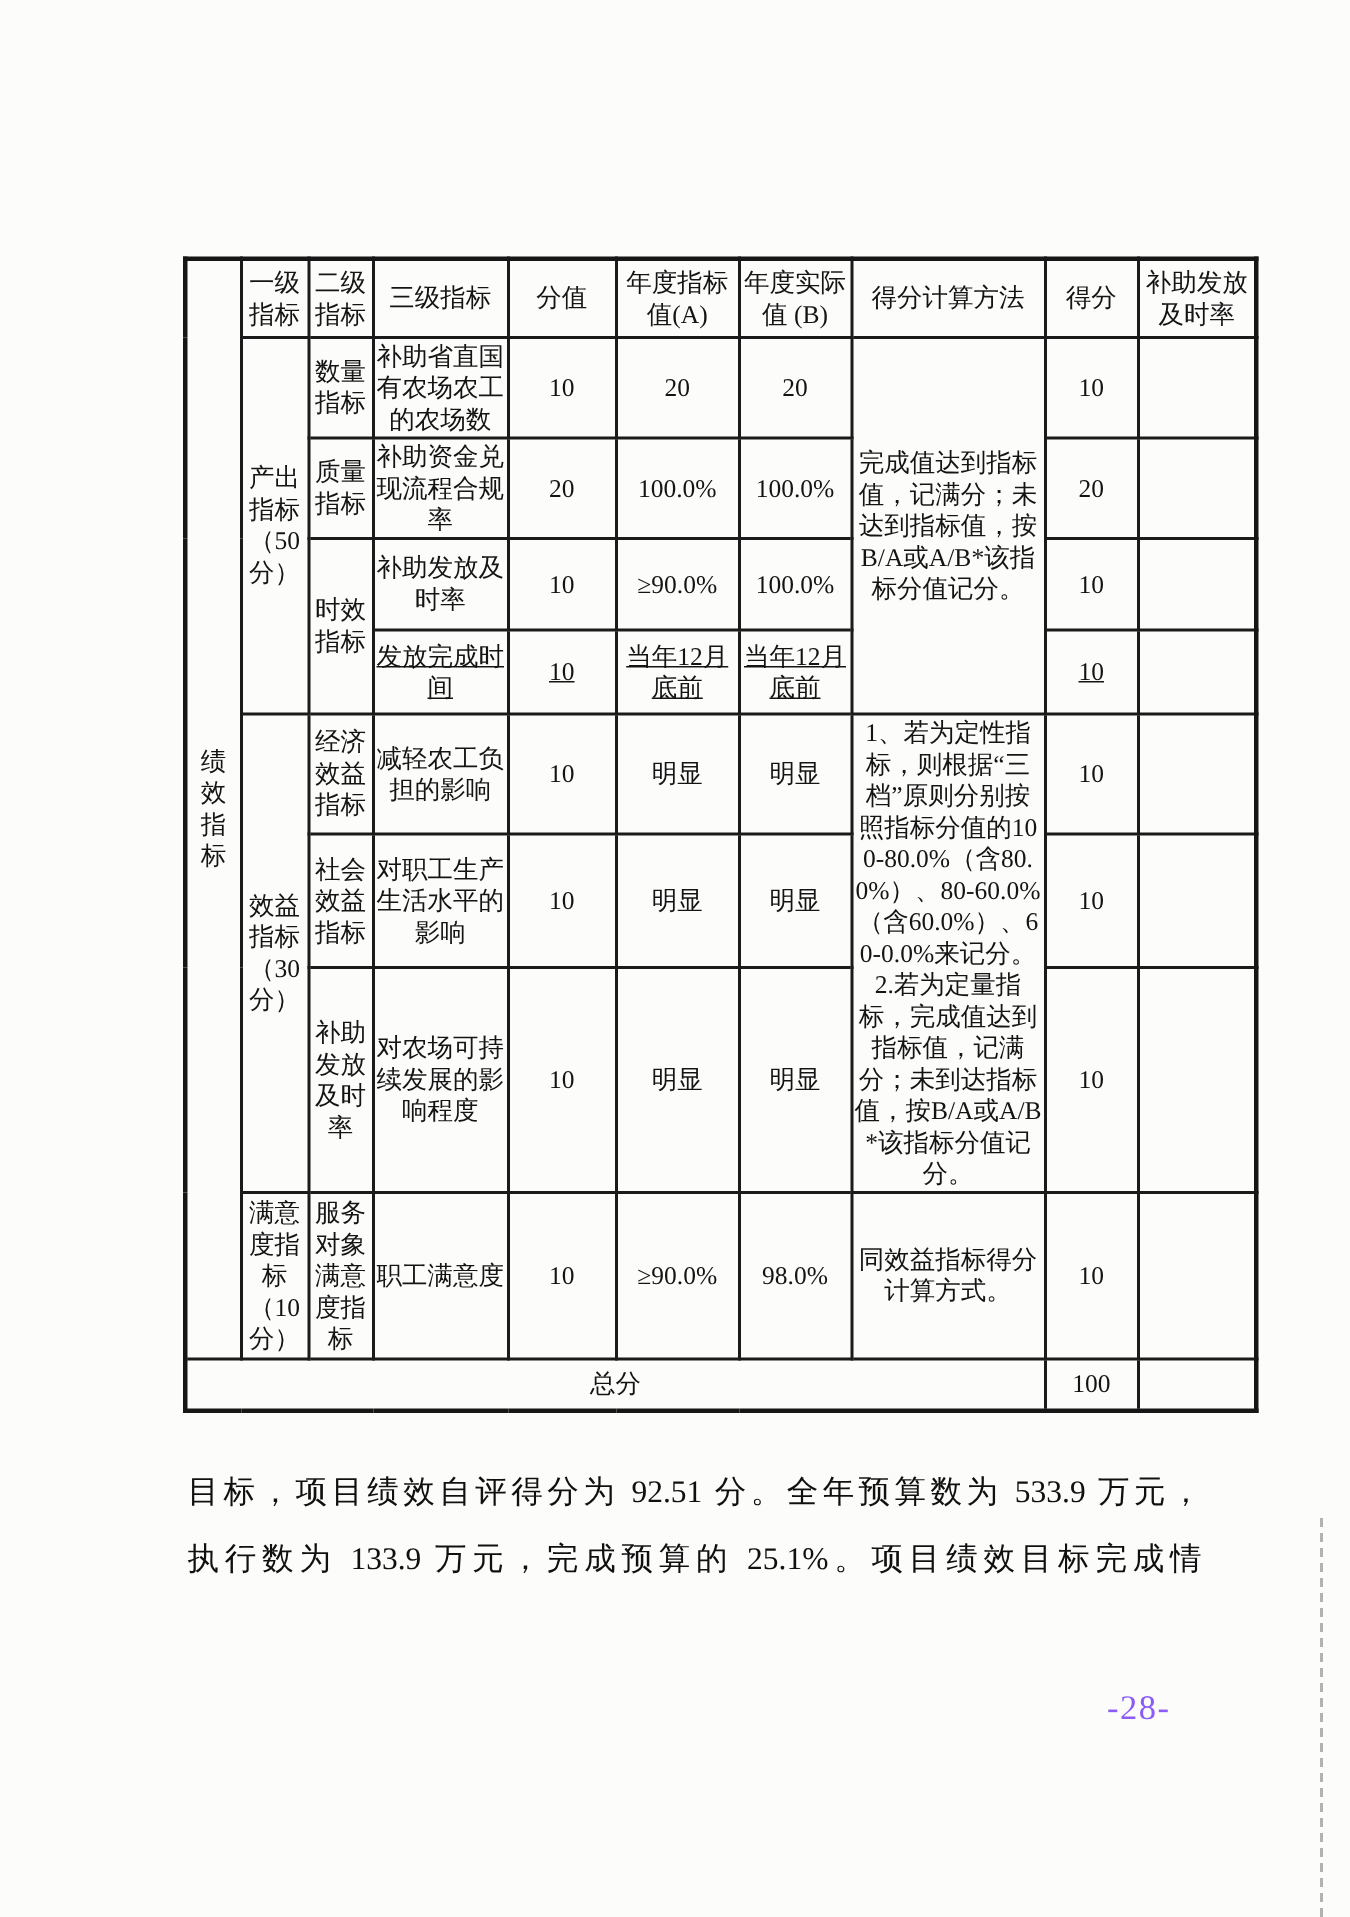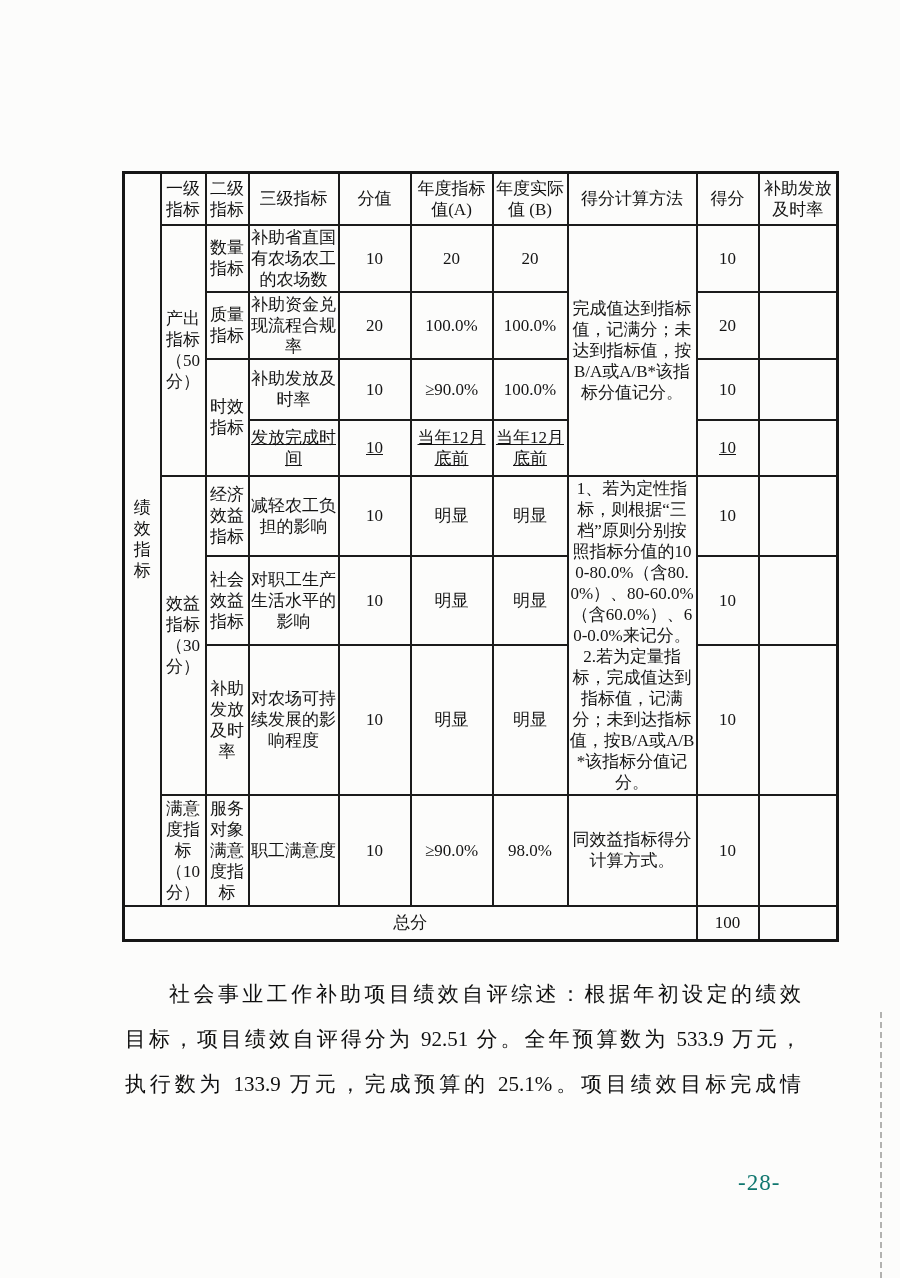--- a/index.html
+++ b/index.html
@@ -67,22 +67,21 @@
     white-space: nowrap;
   }
   .s-line.indent { padding-left: 44px; }
   
   .page-num {
     position: absolute;
     left: 738px;
     top: 1126px;
     font-size: 23px;
     letter-spacing: 1px;
-    color: #0f766e;
-    margin-top: 44px;
+    color: #8b5cf6;
   }
   
   .dashed-edge {
     position: absolute;
     left: 880px;
     top: 1012px;
     height: 266px;
     width: 0;
     border-left: 2px dashed #9a9a98;
     opacity: 0.75;
@@ -201,21 +200,20 @@
       <tr class="r9">
         <td colspan="8">总分</td>
         <td>100</td>
         <td></td>
       </tr>
     </tbody>
       </table>
   </div>
 
   <div class="summary">
-    <div class="s-line indent">社会事业工作补助项目绩效自评综述：根据年初设定的绩效</div>
     <div class="s-line">目标，项目绩效自评得分为 92.51 分。全年预算数为 533.9 万元，</div>
     <div class="s-line">执行数为 133.9 万元，完成预算的 25.1%。项目绩效目标完成情</div>
   </div>
 
   <div class="page-num">-28-</div>
 
   <div class="dashed-edge"></div>
 
 </div>
 

